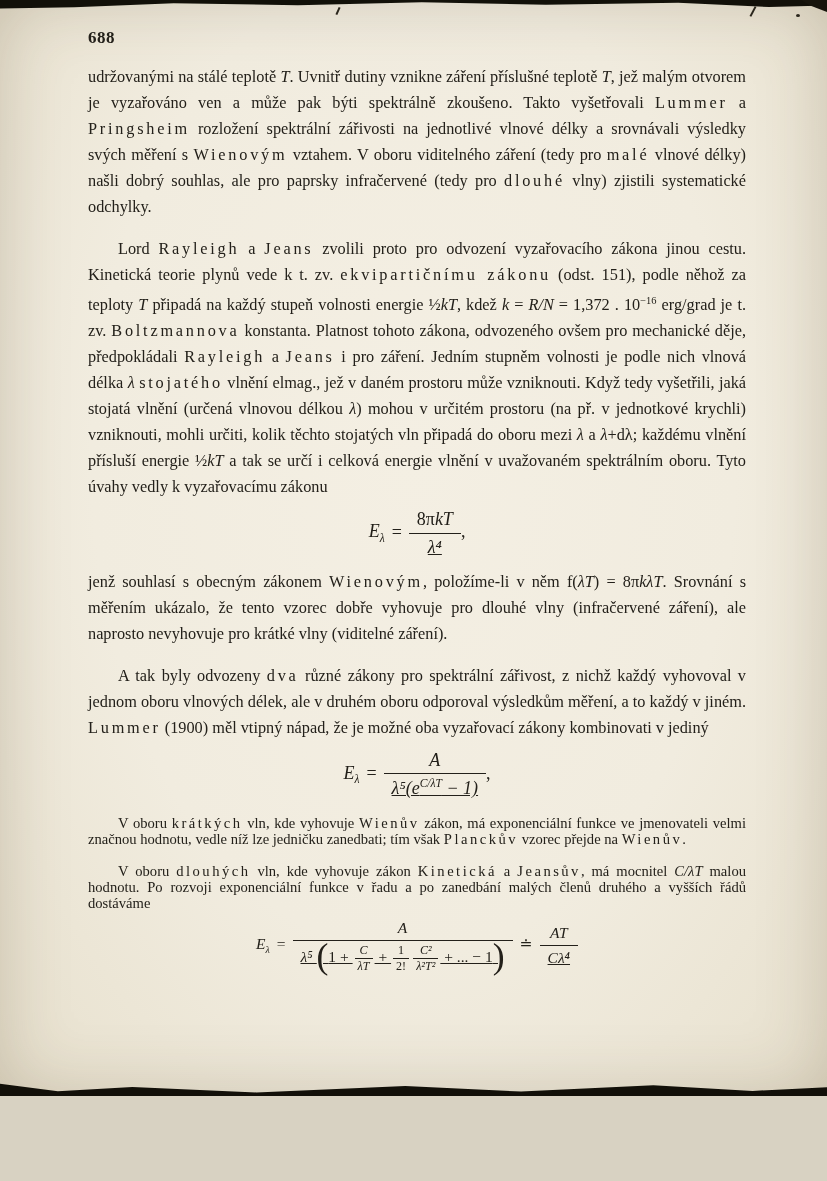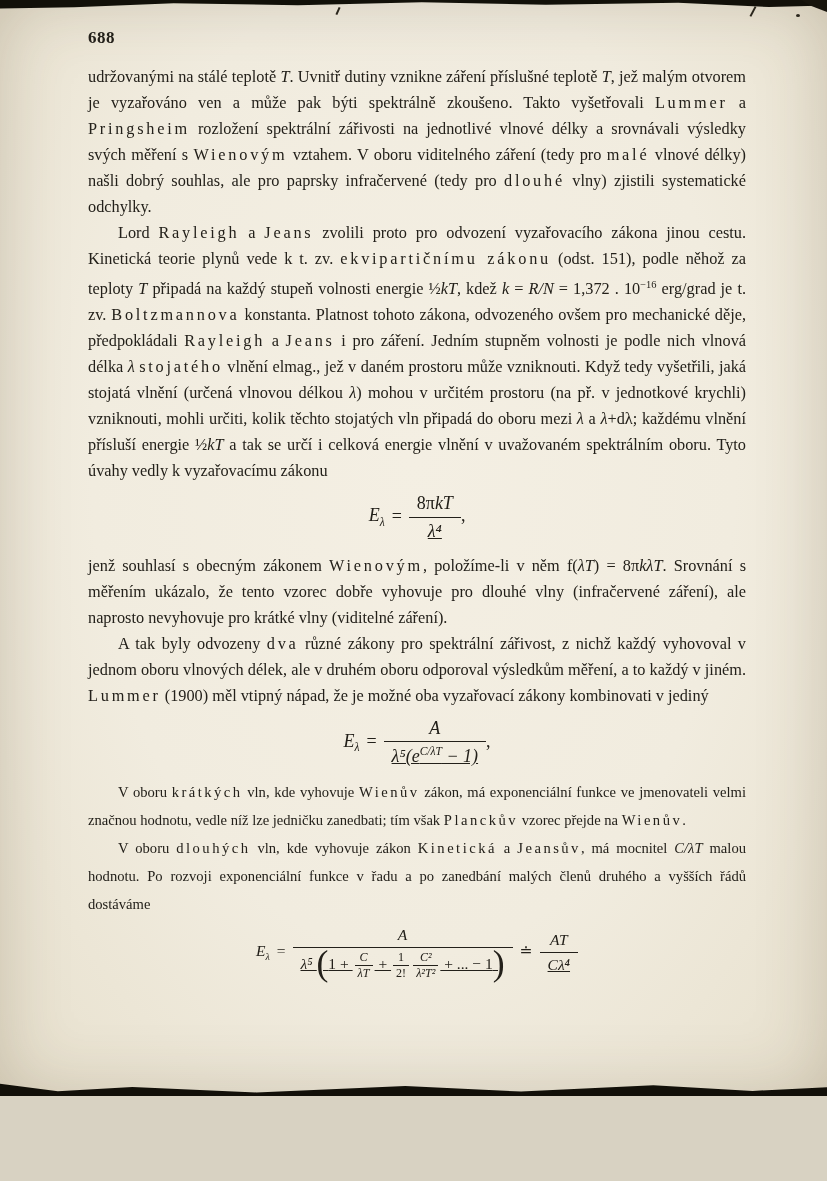--- a/index.html
+++ b/index.html
@@ -26,22 +26,22 @@
   .pagenum{
     font-size:17px;font-weight:bold;letter-spacing:.5px;
     margin:0 0 16px 0;
   }
   p{
     margin:0;padding:0;
     font-size:16.3px;line-height:26px;
     text-align:justify;
     color:var(--ink);
   }
-  p.indent{text-indent:30px;}
-  p.petit{font-size:14.6px;line-height:28px;}
+  p.indent{text-indent:30px;margin-top:16px;}
+  p.petit{font-size:14.6px;line-height:16px;}
   .sp{letter-spacing:.17em;}
   .v{font-style:italic;}
   sup{font-size:64%;}
   sub{font-size:64%;}
   
   .formula{
     text-align:center;
     margin:9px 0 11px 0;
     font-size:18px;
     line-height:1.15;

